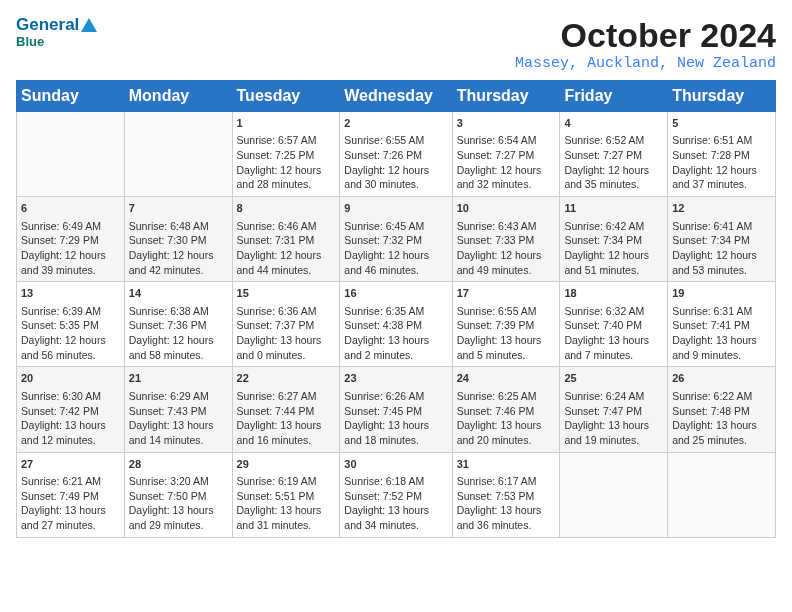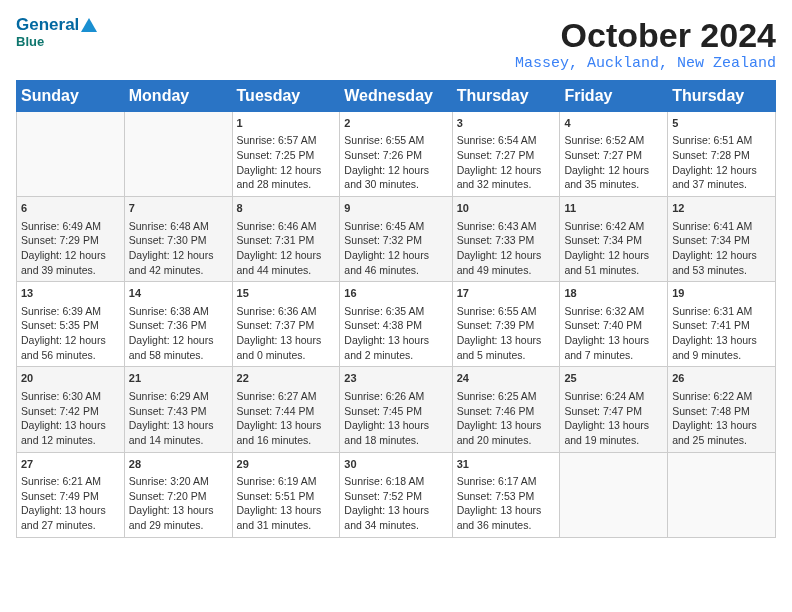--- a/index.html
+++ b/index.html
@@ -318,21 +318,21 @@
         <td>
           <span class="day-num">27</span>
           <div>Sunrise: 6:21 AM</div>
           <div>Sunset: 7:49 PM</div>
           <div>Daylight: 13 hours</div>
           <div>and 27 minutes.</div>
         </td>
         <td>
           <span class="day-num">28</span>
           <div>Sunrise: 3:20 AM</div>
-          <div>Sunset: 7:20 PM</div>
+          <div>Sunset: 7:50 PM</div>
           <div>Daylight: 13 hours</div>
           <div>and 29 minutes.</div>
         </td>
         <td>
           <span class="day-num">29</span>
           <div>Sunrise: 6:19 AM</div>
           <div>Sunset: 5:51 PM</div>
           <div>Daylight: 13 hours</div>
           <div>and 31 minutes.</div>
         </td>

